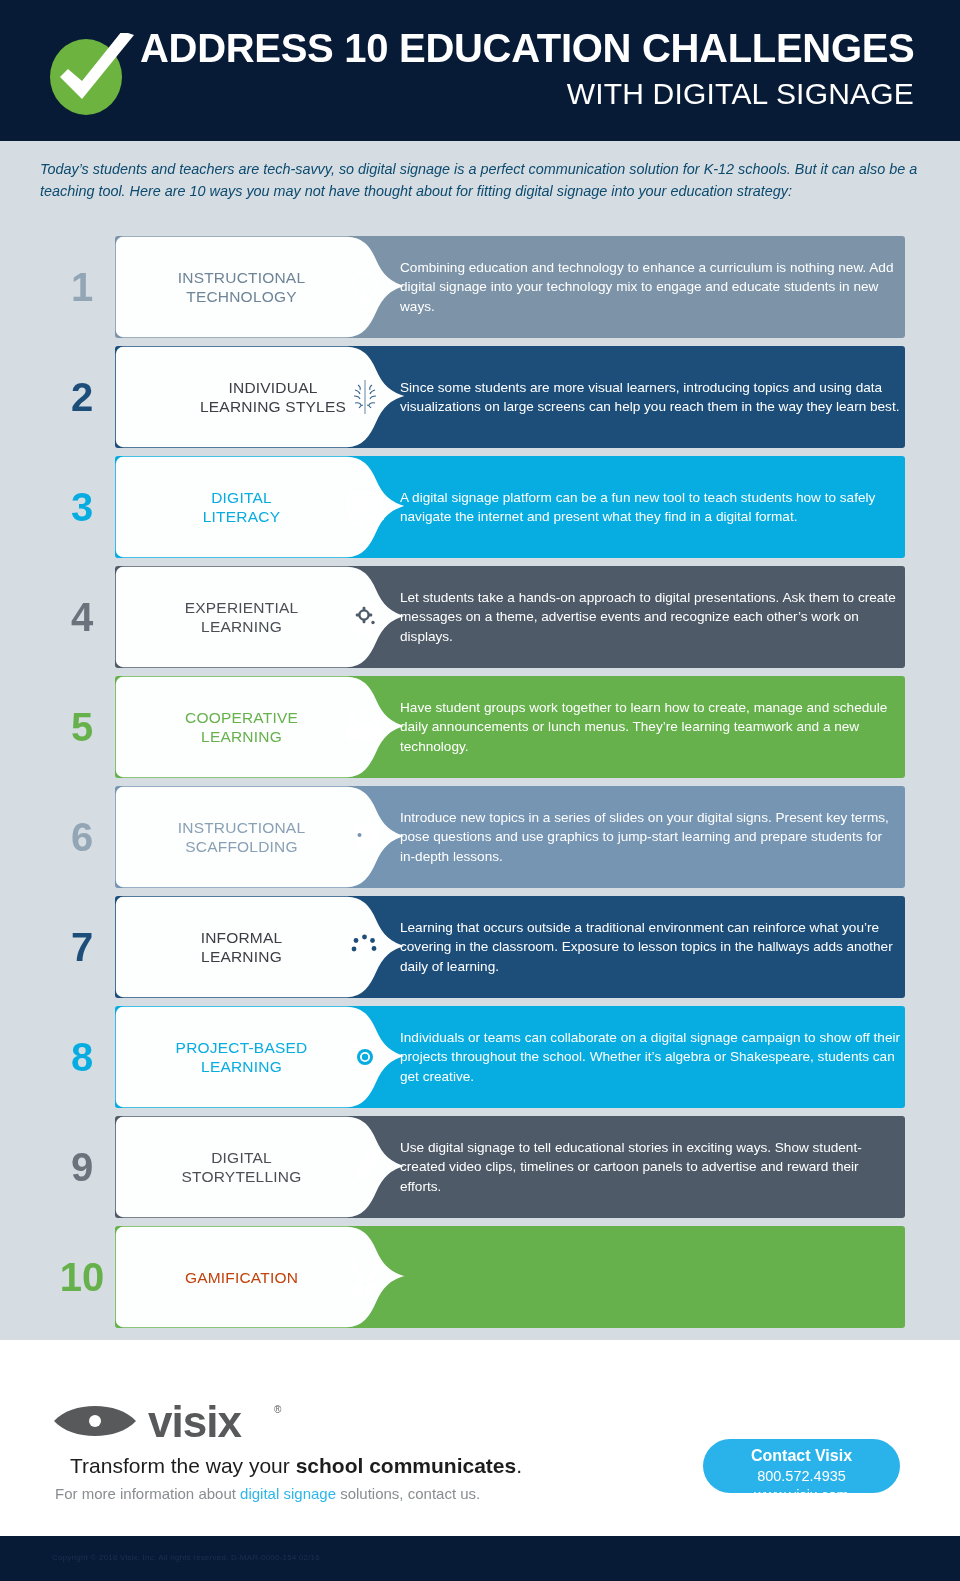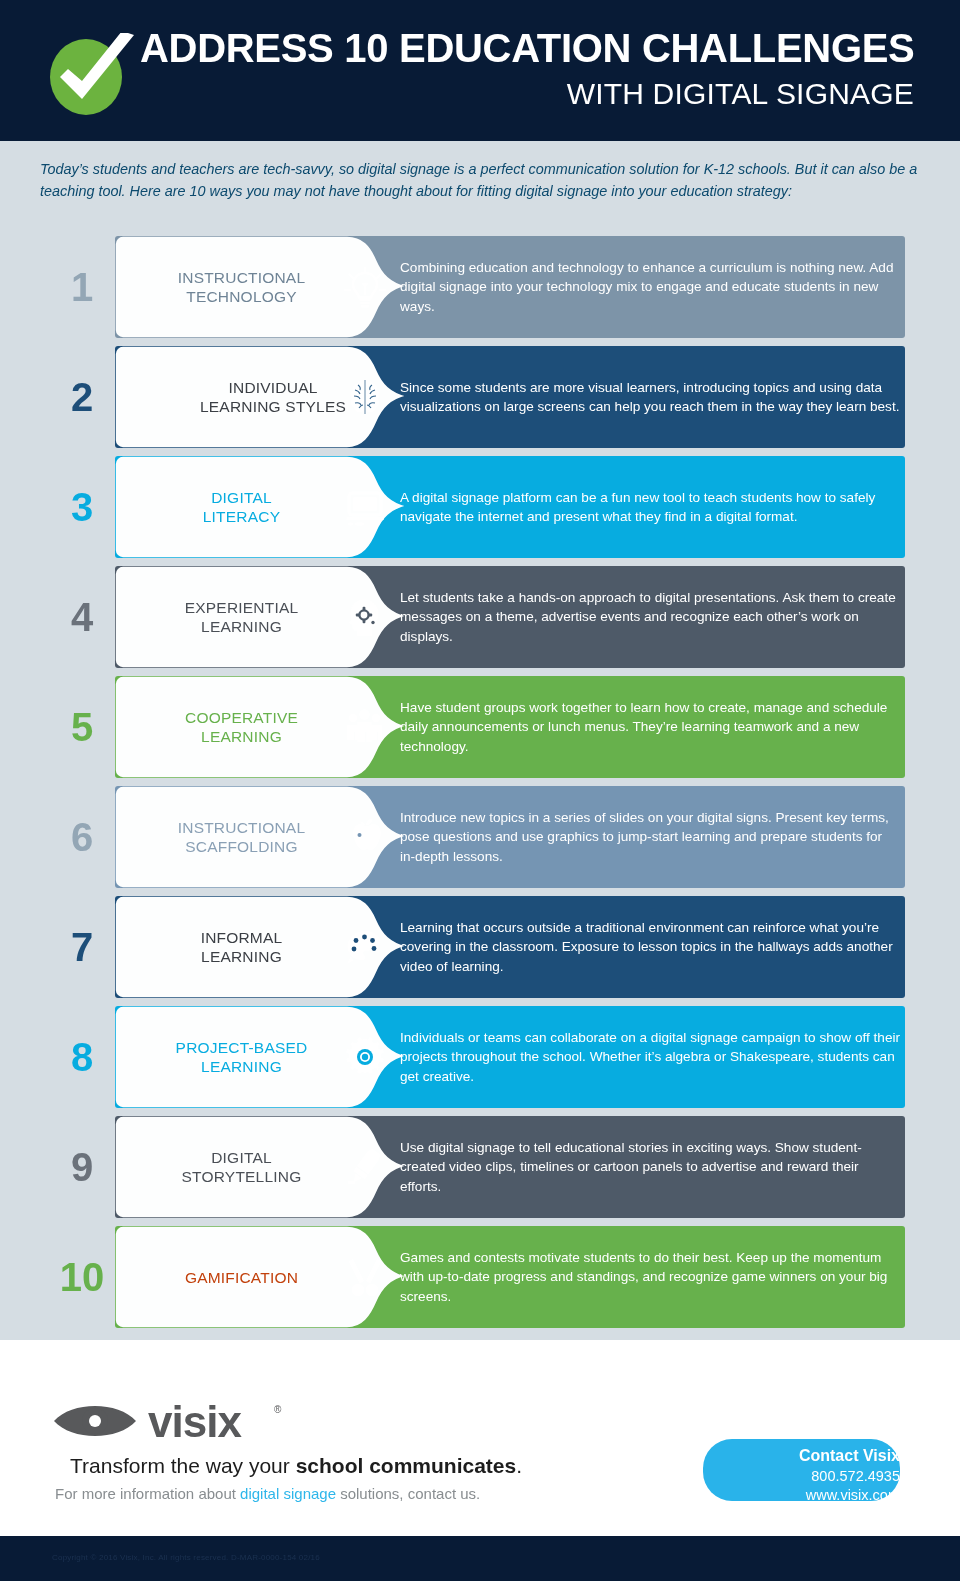--- a/index.html
+++ b/index.html
@@ -86,22 +86,22 @@
     position:absolute; left:70px; top:112px; width:620px;
     font-size:21px; color:#1d1d1d; line-height:28px; white-space:nowrap;
   }
   .tagline b { font-weight:bold; }
   .subline {
     position:absolute; left:55px; top:143px; width:640px;
     font-size:15px; color:#888d90; line-height:22px; white-space:nowrap;
   }
   .subline .link { color:#2eb6ea; }
   .contact-box {
-    position:absolute; left:703px; top:99px; width:197px; height:62px;
-    background:#29b3ea; color:#ffffff; text-align:right;
+    position:absolute; left:703px; top:99px; width:197px; height:54px;
+    background:#29b3ea; color:#ffffff; text-align:center;
     padding-top:6px;
     border-radius:29px;
   }
   .contact-title { font-size:16px; font-weight:bold; line-height:22px; }
   .contact-line { font-size:14.5px; line-height:19px; }
   .copyright-bar {
     position:absolute; left:0; top:1536px; width:960px; height:45px;
     background:#081b36;
   }
   .copyright-text {
@@ -312,21 +312,21 @@
               <circle cx="14" cy="16.5" r="2.4"></circle>
               <circle cx="22.5" cy="13" r="2.4"></circle>
               <circle cx="30.5" cy="16.5" r="2.4"></circle>
               <circle cx="32" cy="24.5" r="2.4"></circle>
               <circle cx="12" cy="25" r="2.4"></circle>
             </g>
             <path d="M9 32 l-4 8 6-3.5z" fill="#fff"></path>
           </svg>
         </div>
         <div class="desc">
-          <div class="desc-inner">Learning that occurs outside a traditional environment can reinforce what you’re covering in the classroom. Exposure to lesson topics in the hallways adds another video of learning.</div>
+          <div class="desc-inner">Learning that occurs outside a traditional environment can reinforce what you’re covering in the classroom. Exposure to lesson topics in the hallways adds another daily of learning.</div>
         </div>
       </div>
       <div class="row" style="height: 110px;">
         <div class="rownum" style="color:#07ace0">8</div>
         <div class="panel" style="background:#07ace0;"></div>
         <div style="position:absolute;left:115px;top:4px;width:320px;height:102px;">
           <svg width="320" height="102" viewBox="0 0 320 102" style="display:block">
             <path d="M8 0 H232 C248 0 256 10 262 24 C268 38 276 46 292 50 C276 54 268 62 262 76 C256 90 248 102 232 102 H8 C3.6 102 0 98.4 0 94 V8 C0 3.6 3.6 0 8 0 Z" fill="#fdfefe" stroke="#07ace0" stroke-width="1.6"></path>
           </svg>
         </div>
@@ -381,23 +381,20 @@
         <div class="label" style="background:transparent;width:245px;border:none;">
           <span class="label-text" style="color:#c2410c">GAMIFICATION</span>
         </div>
         <div class="icon-box" style="left:326px;">
           <svg width="46" height="46" viewBox="0 0 46 46">
             <path d="M11 5 L22 27 l-4.2 2.4 L6.8 7.4z" fill="#fff"></path>
             <path d="M35 5 L24 27 l4.2 2.4 L39.2 7.4z" fill="#fff"></path>
             <circle cx="16" cy="36" r="6.2" fill="#fff"></circle>
             <circle cx="30" cy="36" r="6.2" fill="#fff"></circle>
           </svg>
-        </div>
-        <div class="desc">
-          <div class="desc-inner">Games and contests motivate students to do their best. Keep up the momentum with up-to-date progress and standings, and recognize game winners on your big screens.</div>
         </div>
       </div>
     </div>
 
   <div class="footer-wedge"></div>
   <div class="foot-content">
     <div class="visix-logo">
       <svg width="240" height="52" viewBox="0 0 240 52">
         <g fill="#58595b">
           <path d="M2 26 C20 6, 66 6, 84 26 C66 46, 20 46, 2 26 Z M8 26 C24 12, 62 12, 78 26 C62 40, 24 40, 8 26 Z"></path>

